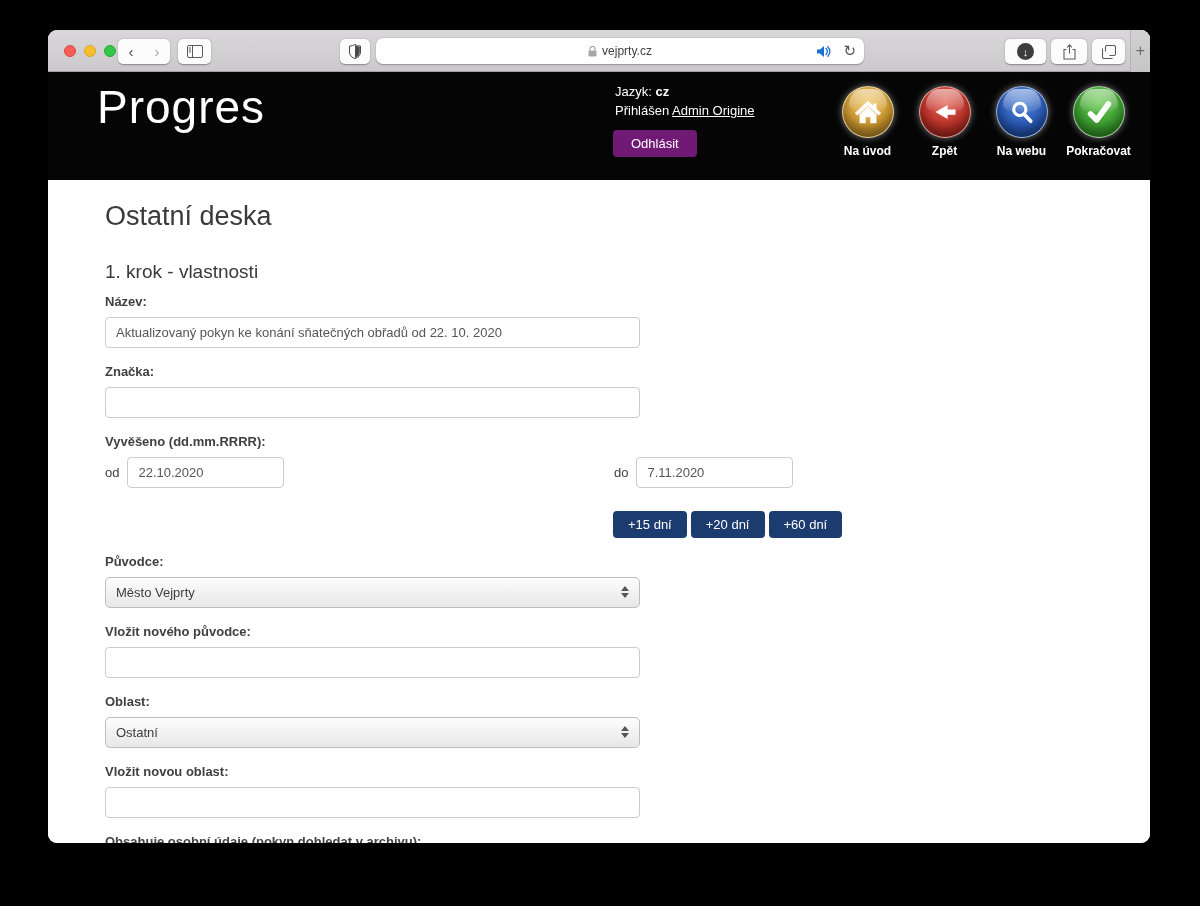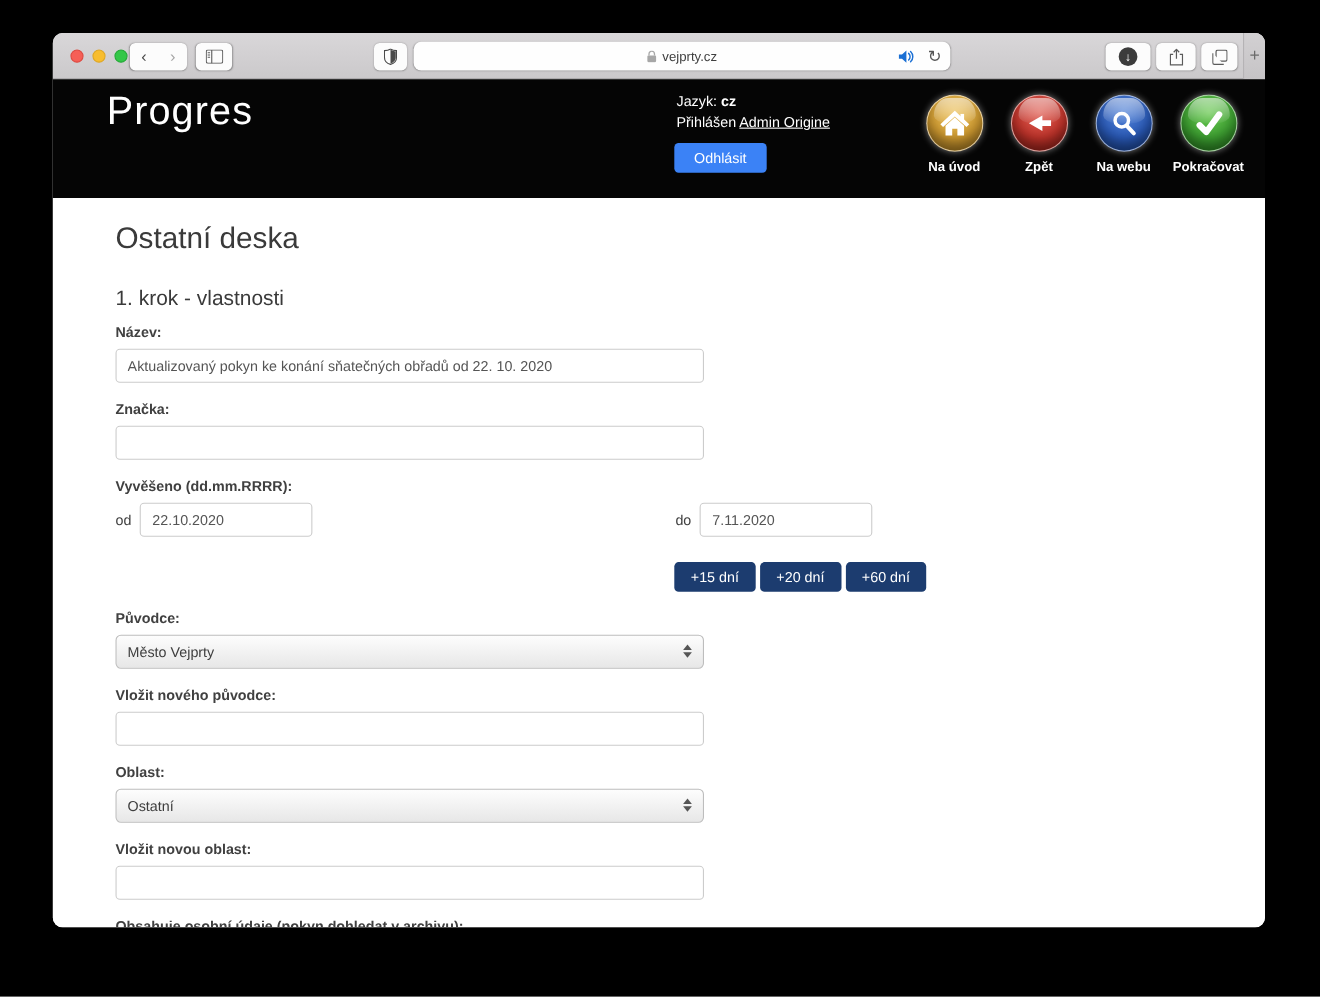--- a/index.html
+++ b/index.html
@@ -52,28 +52,28 @@
   .tabs-btn { left:1044px; width:33px; }
   .newtab {
     position:absolute; left:1082px; top:0; width:20px; height:42px;
     border-left:1px solid #b5b3b5; background:linear-gradient(#d2d0d2,#c6c4c6);
     display:flex; align-items:center; justify-content:center;
     color:#6b6b6b; font-size:16px;
   }
   
   .appheader { position:relative; height:108px; background:#050505; color:#fff; }
   .logo {
-    position:absolute; left:49px; top:8px; font-size:36px; font-weight:100;
+    position:absolute; left:49px; top:8px; font-size:46px; font-weight:100;
     letter-spacing:1px; color:#fff;
   }
   .userinfo { position:absolute; left:567px; top:10px; font-size:13px; line-height:19px; }
   .userinfo a { color:#fff; text-decoration:underline; }
   .logout-btn {
     position:absolute; left:565px; top:58px; height:27px; padding:0 18px;
-    background:#3b82f6; color:#fff; border:none; border-radius:4px;
+    background:#701a75; color:#fff; border:none; border-radius:4px;
     font-size:13px; font-family:inherit; cursor:pointer;
   }
   .nav-icons { position:absolute; right:13px; top:14px; display:flex; }
   .nav-item { width:77px; text-align:center; cursor:pointer; }
   .nav-circle {
     position:relative; width:52px; height:52px; border-radius:50%; margin:0 auto;
     box-shadow:0 0 7px rgba(255,255,255,.45), inset 0 -8px 12px rgba(0,0,0,.35);
     border:1px solid rgba(255,255,255,.55);
     display:flex; align-items:center; justify-content:center;
   }

